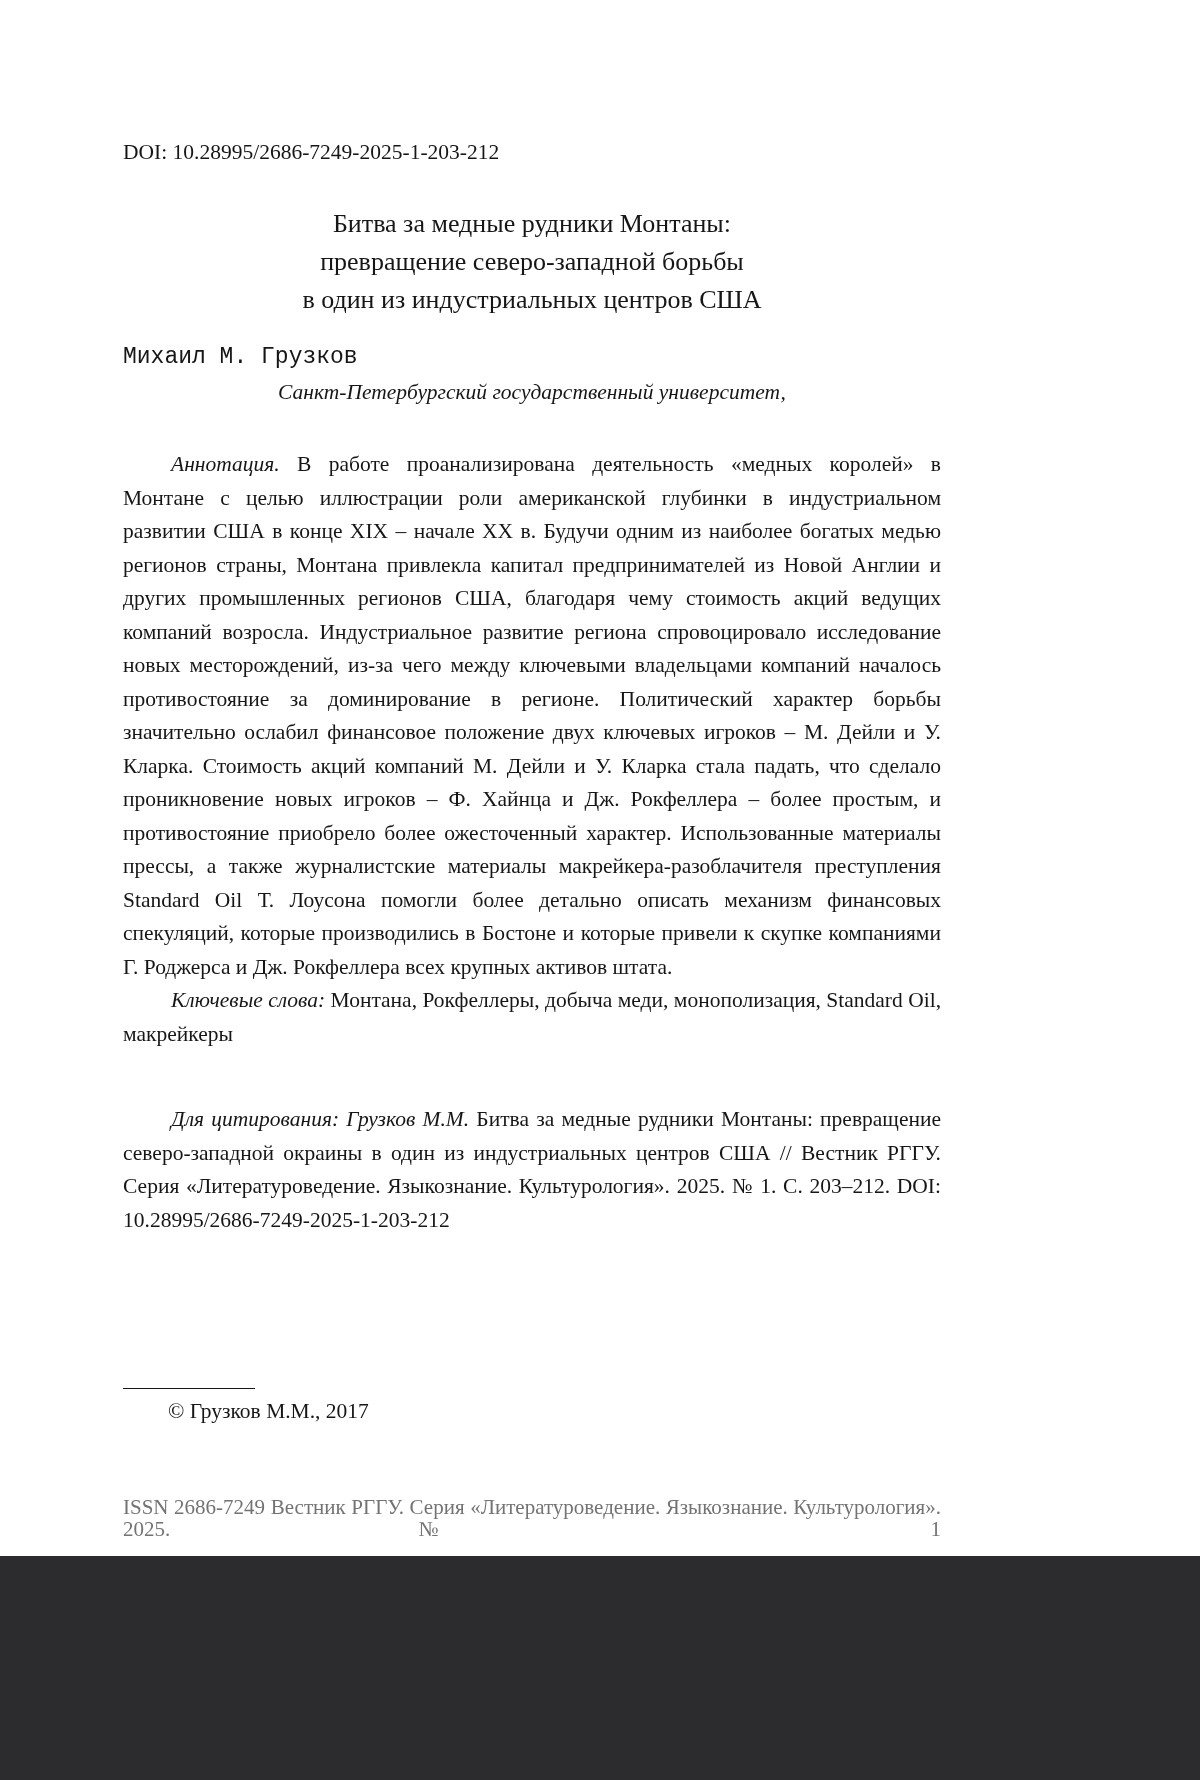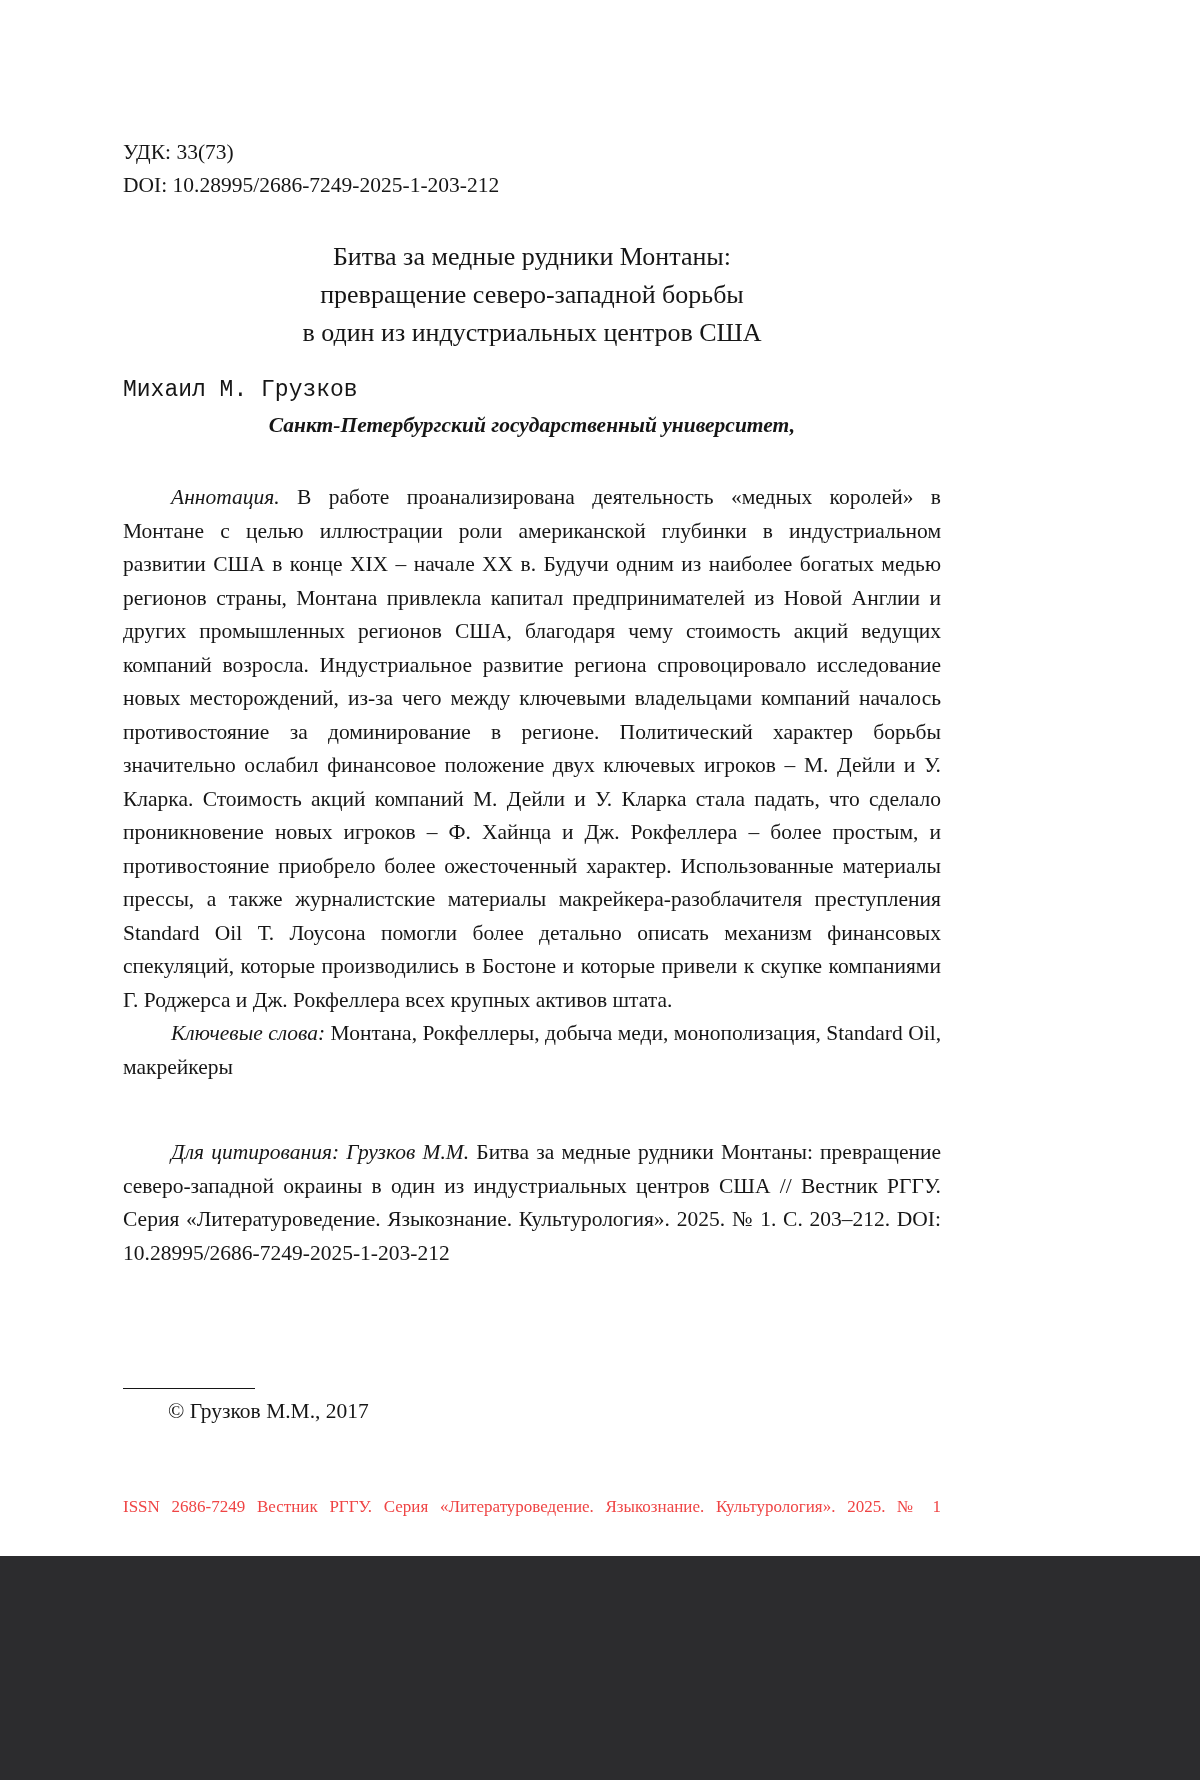--- a/index.html
+++ b/index.html
@@ -39,21 +39,21 @@
     line-height: 32px;
     font-family: Liberation Mono, monospace;
   }
   .affiliation {
     margin-top: 4px;
     font-style: italic;
     font-size: 21.5px;
     text-align: center;
     line-height: 31px;
   }
-  .affiliation .aline { display: block; font-weight: bold; }
+  .affiliation .aline { display: block; }
   p.body-par {
     margin: 0;
     font-size: 21.5px;
     line-height: 33.5px;
     text-align: justify;
     text-indent: 48px;
     hyphens: auto;
   }
   p.abstract { margin-top: 40px; }
   p.keywords { margin-top: 0; }
@@ -73,44 +73,43 @@
   .copyright {
     margin-top: 10px;
     font-size: 21.5px;
     text-indent: 45px;
   }
   .journal-footer {
     position: absolute;
     left: 123px;
     top: 1496px;
     width: 818px;
-    font-size: 17px;
+    font-size: 21px;
     line-height: 22px;
-    color: #ef4444;
+    color: #737373;
     text-align: justify;
     text-align-last: justify;
     white-space: normal;
   }
   .bottom-bar {
     position: absolute;
     left: 0;
     top: 1556px;
     width: 1200px;
     height: 224px;
     background: #2c2c2e;
   }
 </style>
 </head>
 <body>
 
 <div class="page">
   <div class="content">
 
     <div class="meta">
-      <div>УДК: 33(73)</div>
       <div>DOI: 10.28995/2686-7249-2025-1-203-212</div>
     </div>
 
     <h1 class="title">
       <span class="tline">Битва за медные рудники Монтаны:</span>
       <span class="tline">превращение северо-западной борьбы</span>
       <span class="tline">в один из индустриальных центров США</span>
     </h1>
 
     <div class="author">Михаил М. Грузков</div>

